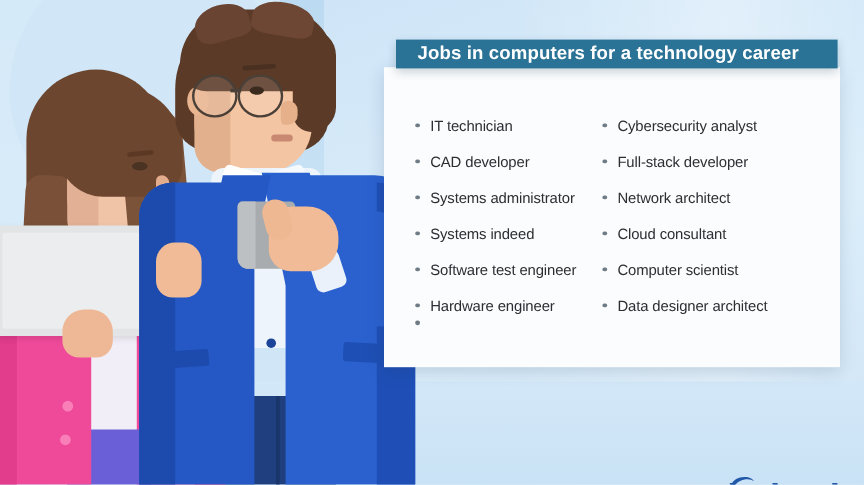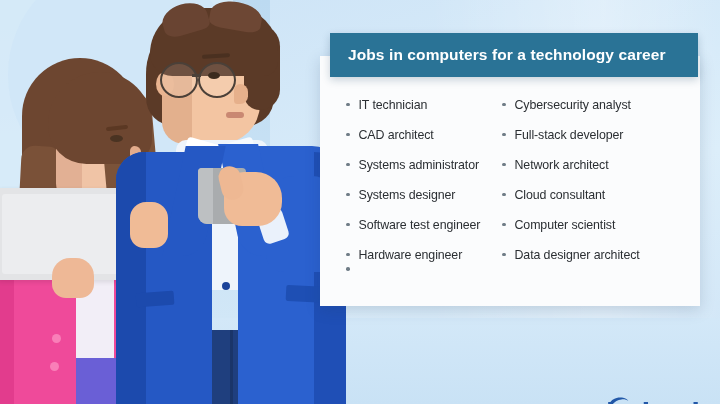--- a/index.html
+++ b/index.html
@@ -314,21 +314,21 @@
     width: 380px;
     height: 250px;
     background: #fbfcfd;
     box-shadow: 0 4px 14px rgba(26, 58, 92, .18);
   }
   #card-header {
     position: absolute;
     left: 330px;
     top: 33px;
     width: 368px;
-    height: 44px;
+    height: 24px;
     background: #2a7396;
     display: flex;
     align-items: center;
     box-shadow: 0 3px 8px rgba(20, 60, 90, .22);
   }
   #card-title {
     color: #ffffff;
     font-size: 15.5px;
     font-weight: bold;
     letter-spacing: .1px;
@@ -489,29 +489,29 @@
   </div>
 
   <div id="card-body">
     <div class="col col-left">
       <div class="job-item">
         <span class="bullet"></span>
         <span class="job-label">IT technician</span>
       </div>
       <div class="job-item">
         <span class="bullet"></span>
-        <span class="job-label">CAD architect</span>
+        <span class="job-label">CAD developer</span>
       </div>
       <div class="job-item">
         <span class="bullet"></span>
         <span class="job-label">Systems administrator</span>
       </div>
       <div class="job-item">
         <span class="bullet"></span>
-        <span class="job-label">Systems designer</span>
+        <span class="job-label">Systems indeed</span>
       </div>
       <div class="job-item">
         <span class="bullet"></span>
         <span class="job-label">Software test engineer</span>
       </div>
       <div class="job-item">
         <span class="bullet"></span>
         <span class="job-label">Hardware engineer</span>
       </div>
       <div class="job-item">

